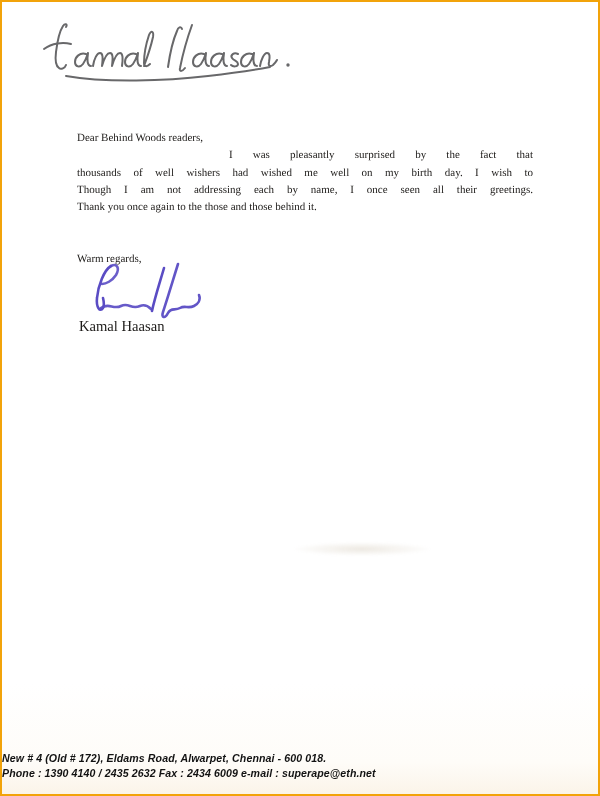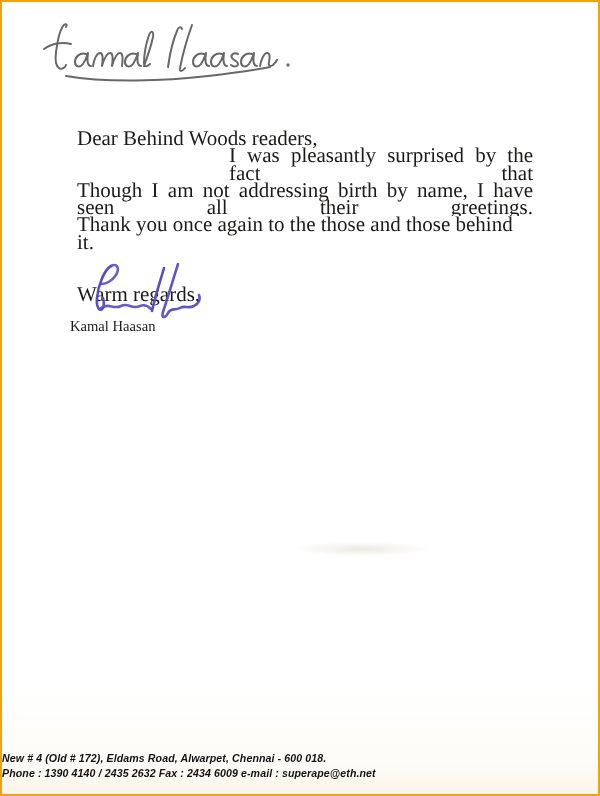--- a/index.html
+++ b/index.html
@@ -16,34 +16,34 @@
     overflow:hidden;
   }
   
   .letterhead{
     position:absolute;left:34px;top:18px;width:268px;height:70px;
   }
   .letterhead svg{display:block;width:100%;height:100%;}
   
   .body-block{
     position:absolute;left:75px;top:128px;width:456px;
-    font-size:21px;line-height:17.3px;color:#1d1b19;
+    font-size:11px;line-height:17.3px;color:#1d1b19;
     text-rendering:geometricPrecision;
   }
   .line{min-height:17.3px;}
   .line.just{text-align:justify;text-align-last:justify;overflow:hidden;}
   .line.indent{padding-left:152px;}
   .closing{margin-top:35px;}
   
   .signature{
     position:absolute;left:82px;top:258px;width:134px;height:66px;
   }
   .signature svg{display:block;width:100%;height:100%;}
   .typed-name{
-    position:absolute;left:68px;top:316px;
+    position:absolute;left:77px;top:316px;
     font-size:14.6px;color:#1d1b19;
   }
   
   .smudge{
     position:absolute;left:290px;top:540px;width:140px;height:14px;
     background:radial-gradient(ellipse at center, rgba(190,175,150,0.28), rgba(190,175,150,0) 70%);
     filter:blur(1px);
   }
   
   .footer{
@@ -92,21 +92,22 @@
 
         <circle cx="252" cy="45" r="1.7" fill="#68686a" stroke="none"></circle>
       </g>
     </svg>
   </div>
 
   <div class="body-block">
     <div>
         <div class="line">Dear Behind Woods readers,</div>
         <div class="line just indent">I was pleasantly surprised by the fact that</div>
-        <div class="line just">Though I am not addressing birth by name, I have seen all their greetings.</div>
+        <div class="line just">thousands of well wishers had  wished me well on my birth day. I wish to</div>
+        <div class="line just">Though I am not addressing each by name, I once seen all their greetings.</div>
         <div class="line">Thank you once again to the those and those behind it.</div>
       </div>
     <div class="closing">Warm regards,</div>
   </div>
 
   <div class="signature" aria-label="handwritten signature in blue ink">
     <svg viewBox="0 0 134 66">
       <g fill="none" stroke="#5a4cc4" stroke-width="2.6" stroke-linecap="round" stroke-linejoin="round">
 
         <path d="M 27,6 C 33,3 36,8 32,15 C 28,21 22,24 18,24" opacity="0.9"></path>

